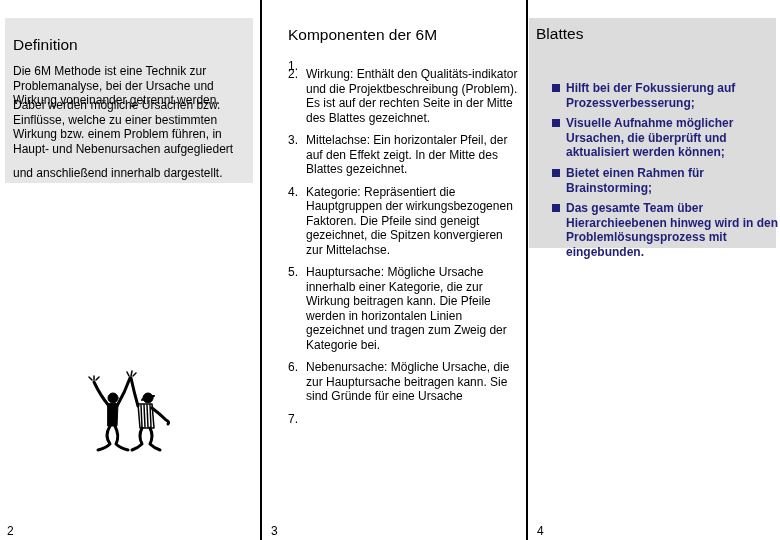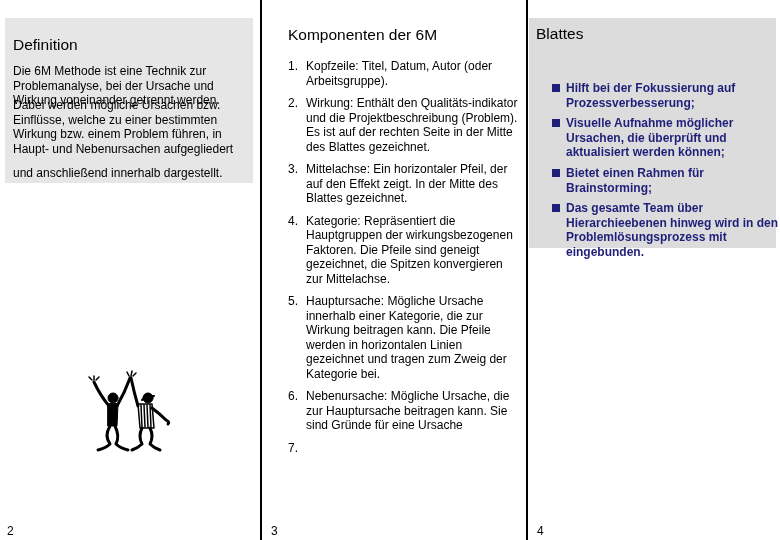--- a/index.html
+++ b/index.html
@@ -65,21 +65,21 @@
     <path d="M58 36 Q54 22 51 8" fill="none" stroke-width="3"></path>
     <path d="M72 38 Q80 44 86 50 Q90 52 88 54" fill="none" stroke-width="3"></path>
     <path d="M62 58 Q58 66 62 74 Q58 78 52 80" fill="none" stroke-width="3"></path>
     <path d="M70 58 Q74 66 70 74 Q74 78 80 80" fill="none" stroke-width="3"></path>
     <path d="M49 6 l-2 -4 M51 6 l1 -5 M53 6 l3 -3" fill="none" stroke-width="1.5"></path>
   </g>
 </svg>
 
 <div class="comp-title">Komponenten der 6M</div>
 <ol class="comp-list">
-  <li><span class="num">1.</span><span>Kopfzeile: Titel, Datum, Autor (oder Arbeitsgruppe).</span></li>
+  <li><span class="num">1.</span></li>
   <li><span class="num">2.</span><span>Wirkung: Enthält den Qualitäts-indikator und die Projektbeschreibung (Problem). Es ist auf der rechten Seite in der Mitte des Blattes gezeichnet.</span></li>
   <li><span class="num">3.</span><span>Mittelachse: Ein horizontaler Pfeil, der auf den Effekt zeigt. In der Mitte des Blattes gezeichnet.</span></li>
   <li><span class="num">4.</span><span>Kategorie: Repräsentiert die Hauptgruppen der wirkungsbezogenen Faktoren. Die Pfeile sind geneigt gezeichnet, die Spitzen konvergieren zur Mittelachse.</span></li>
   <li><span class="num">5.</span><span>Hauptursache: Mögliche Ursache innerhalb einer Kategorie, die zur Wirkung beitragen kann. Die Pfeile werden in horizontalen Linien gezeichnet und tragen zum Zweig der Kategorie bei.</span></li>
   <li><span class="num">6.</span><span>Nebenursache: Mögliche Ursache, die zur Hauptursache beitragen kann. Sie sind Gründe für eine Ursache</span></li>
   <li><span class="num">7.</span></li>
 </ol>
 
 <div class="adv-box"></div>
 <div class="adv-title">Blattes</div>

